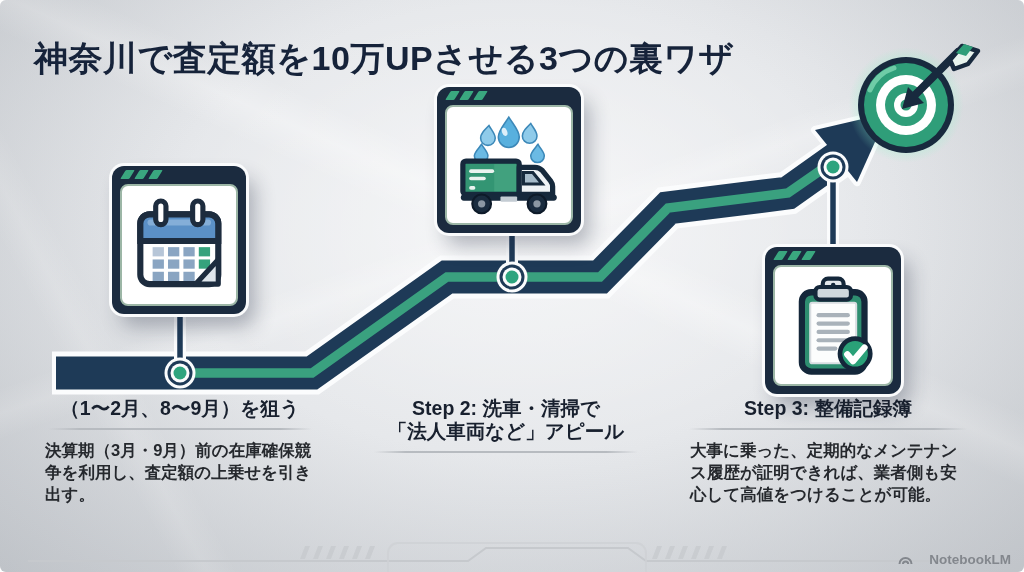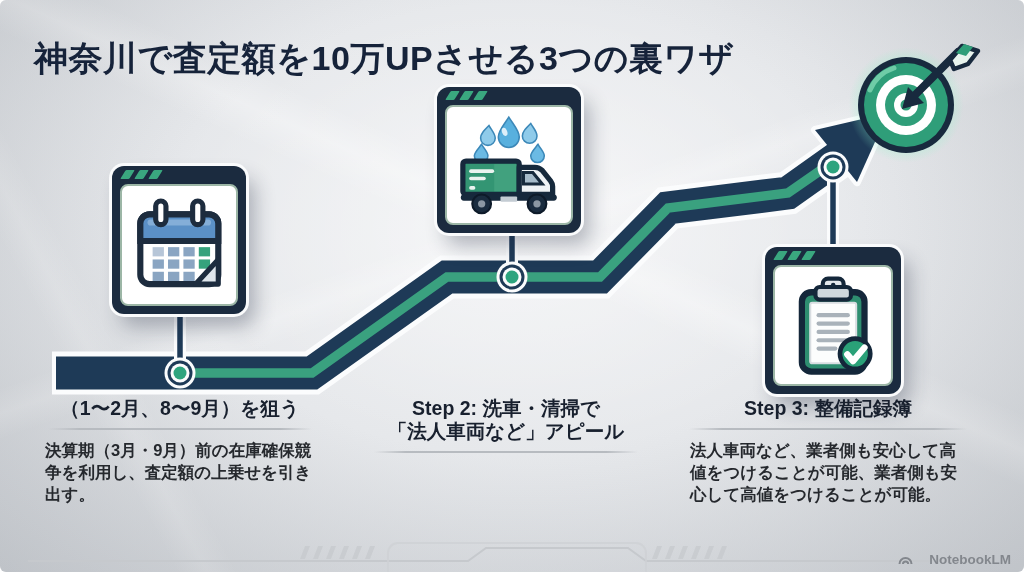--- a/index.html
+++ b/index.html
@@ -256,21 +256,21 @@
       <div>「法人車両など」アピール</div>
     </div>
     <div class="divider"></div>
   </div>
 
   <div class="col col3">
     <div class="h">
       <div>Step 3: 整備記録簿</div>
     </div>
     <div class="divider"></div>
-    <p class="desc">法人車両など、業者側も安心して高値をつけることが可能、業者側も安心して高値をつけることが可能。</p>
+    <p class="desc">大事に乗った、定期的なメンテナンス履歴が証明できれば、業者側も安心して高値をつけることが可能。</p>
   </div>
 
   <div class="wm">
     <svg width="15" height="12" viewBox="0 0 15 12">
       <path d="M1.5,10 A6,6 0 0 1 13.5,10" fill="none" stroke="#83878d" stroke-width="2"></path>
       <path d="M5,10 A2.6,2.6 0 0 1 10.2,10" fill="none" stroke="#83878d" stroke-width="2"></path>
     </svg>
     <span>NotebookLM</span>
   </div>
 

